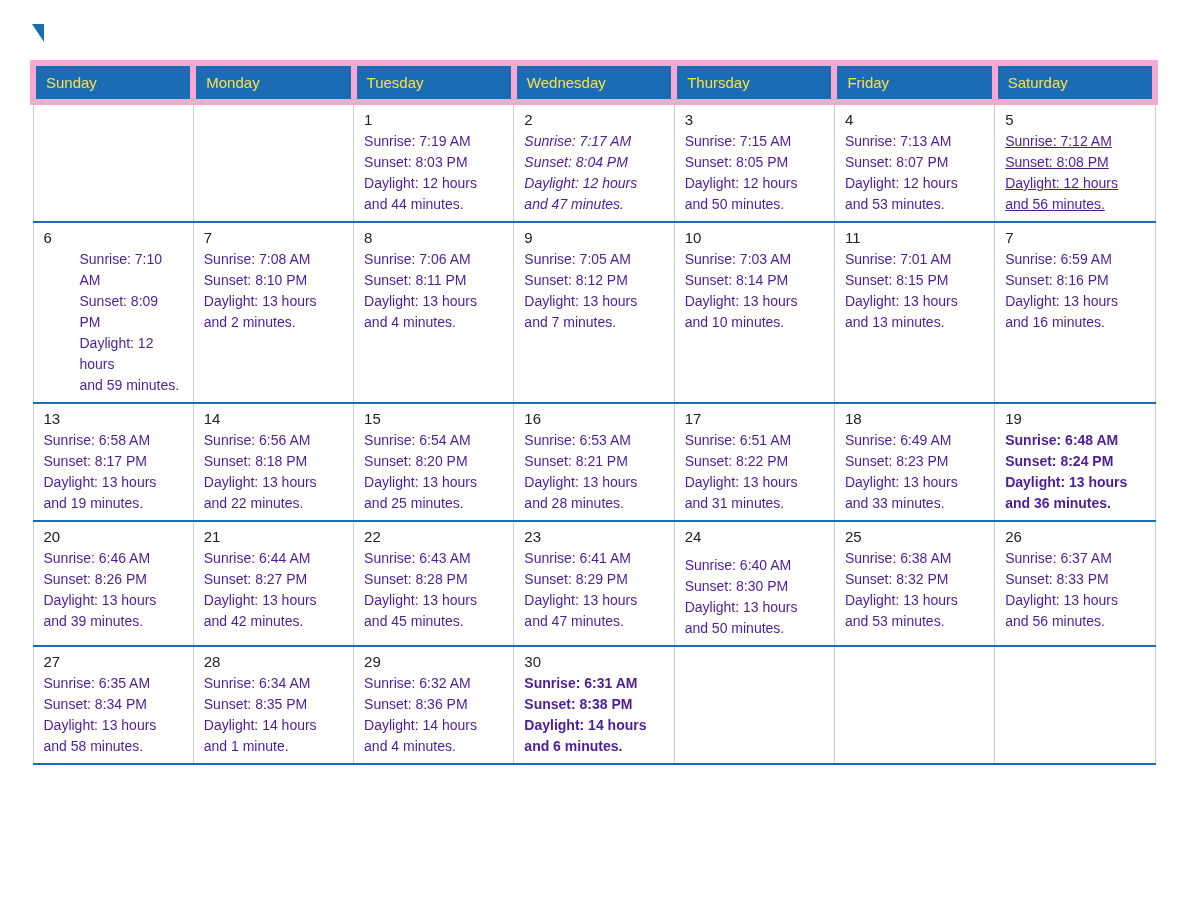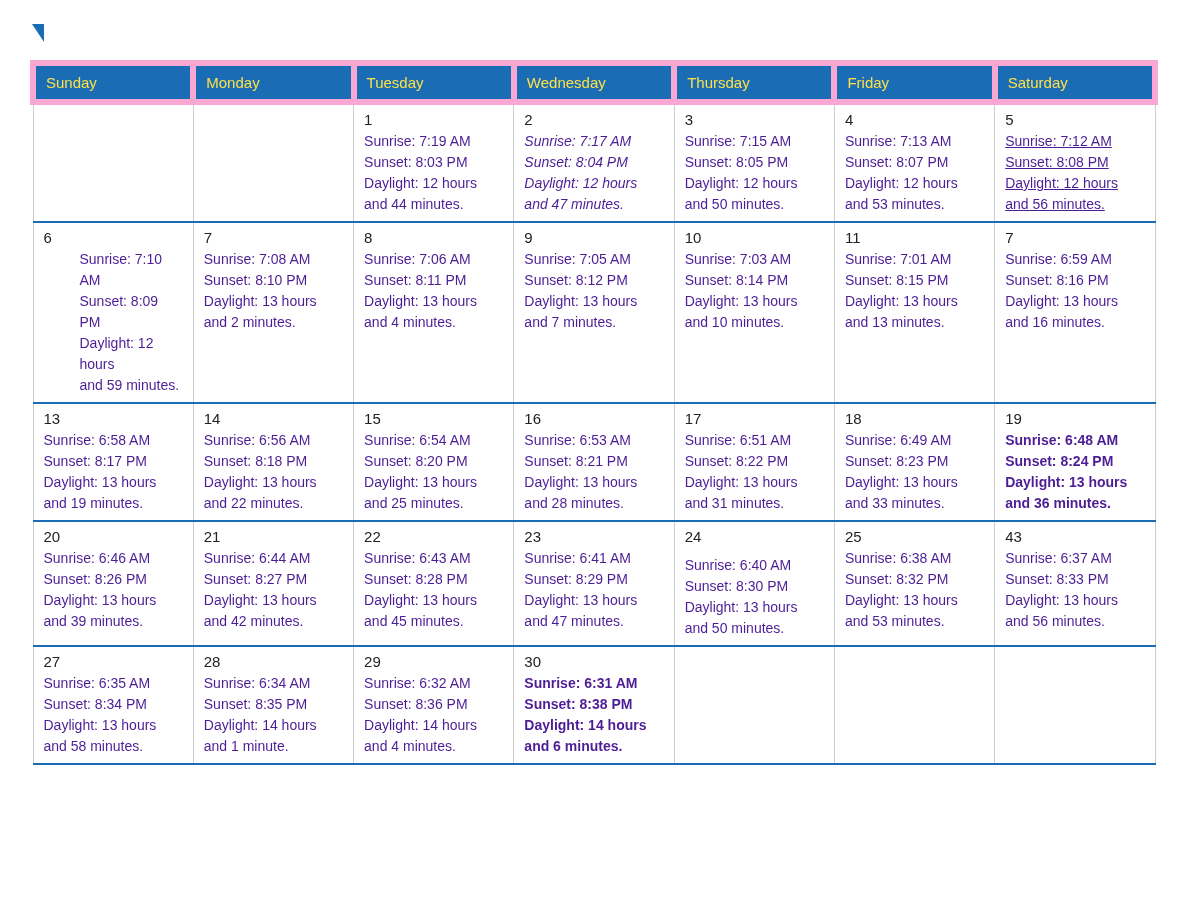--- a/index.html
+++ b/index.html
@@ -307,21 +307,21 @@
 and 50 minutes.</div>
         </td>
         <td>
           <span class="day-number">25</span>
           <div class="day-detail" style="white-space: pre-line;">Sunrise: 6:38 AM
 Sunset: 8:32 PM
 Daylight: 13 hours
 and 53 minutes.</div>
         </td>
         <td>
-          <span class="day-number">43</span>
+          <span class="day-number">26</span>
           <div class="day-detail" style="white-space: pre-line;">Sunrise: 6:37 AM
 Sunset: 8:33 PM
 Daylight: 13 hours
 and 56 minutes.</div>
         </td>
       </tr>
       <tr>
         <td>
           <span class="day-number">27</span>
           <div class="day-detail" style="white-space: pre-line;">Sunrise: 6:35 AM

